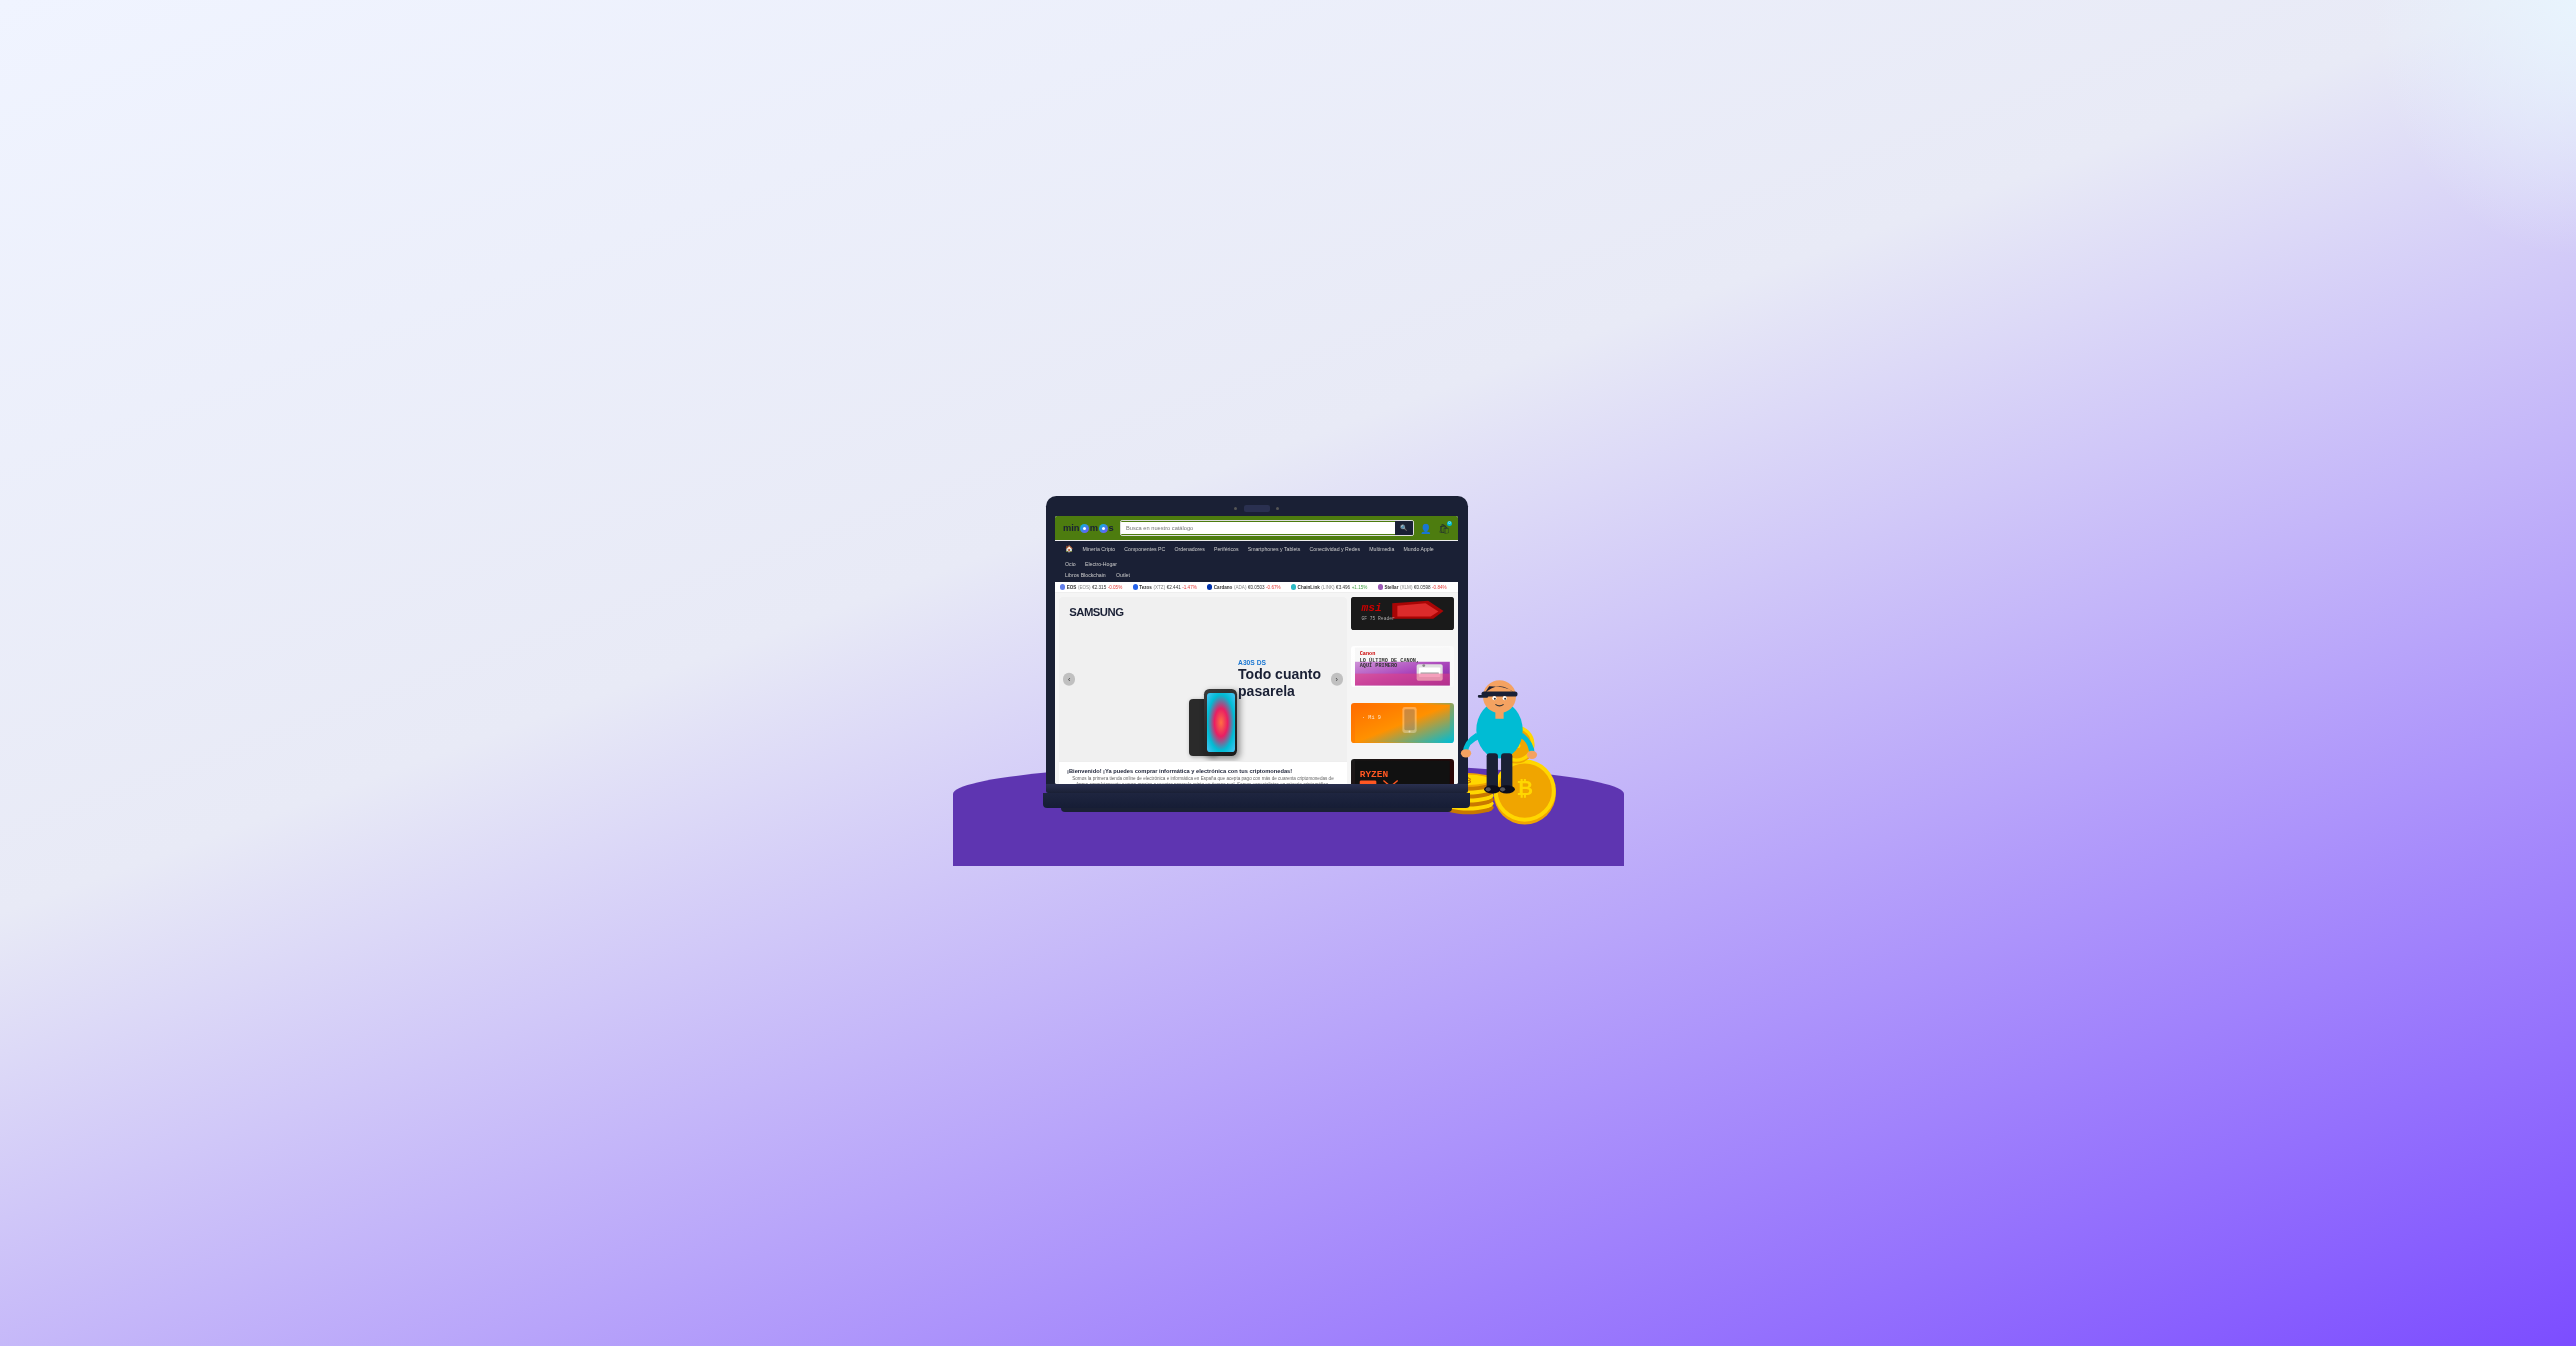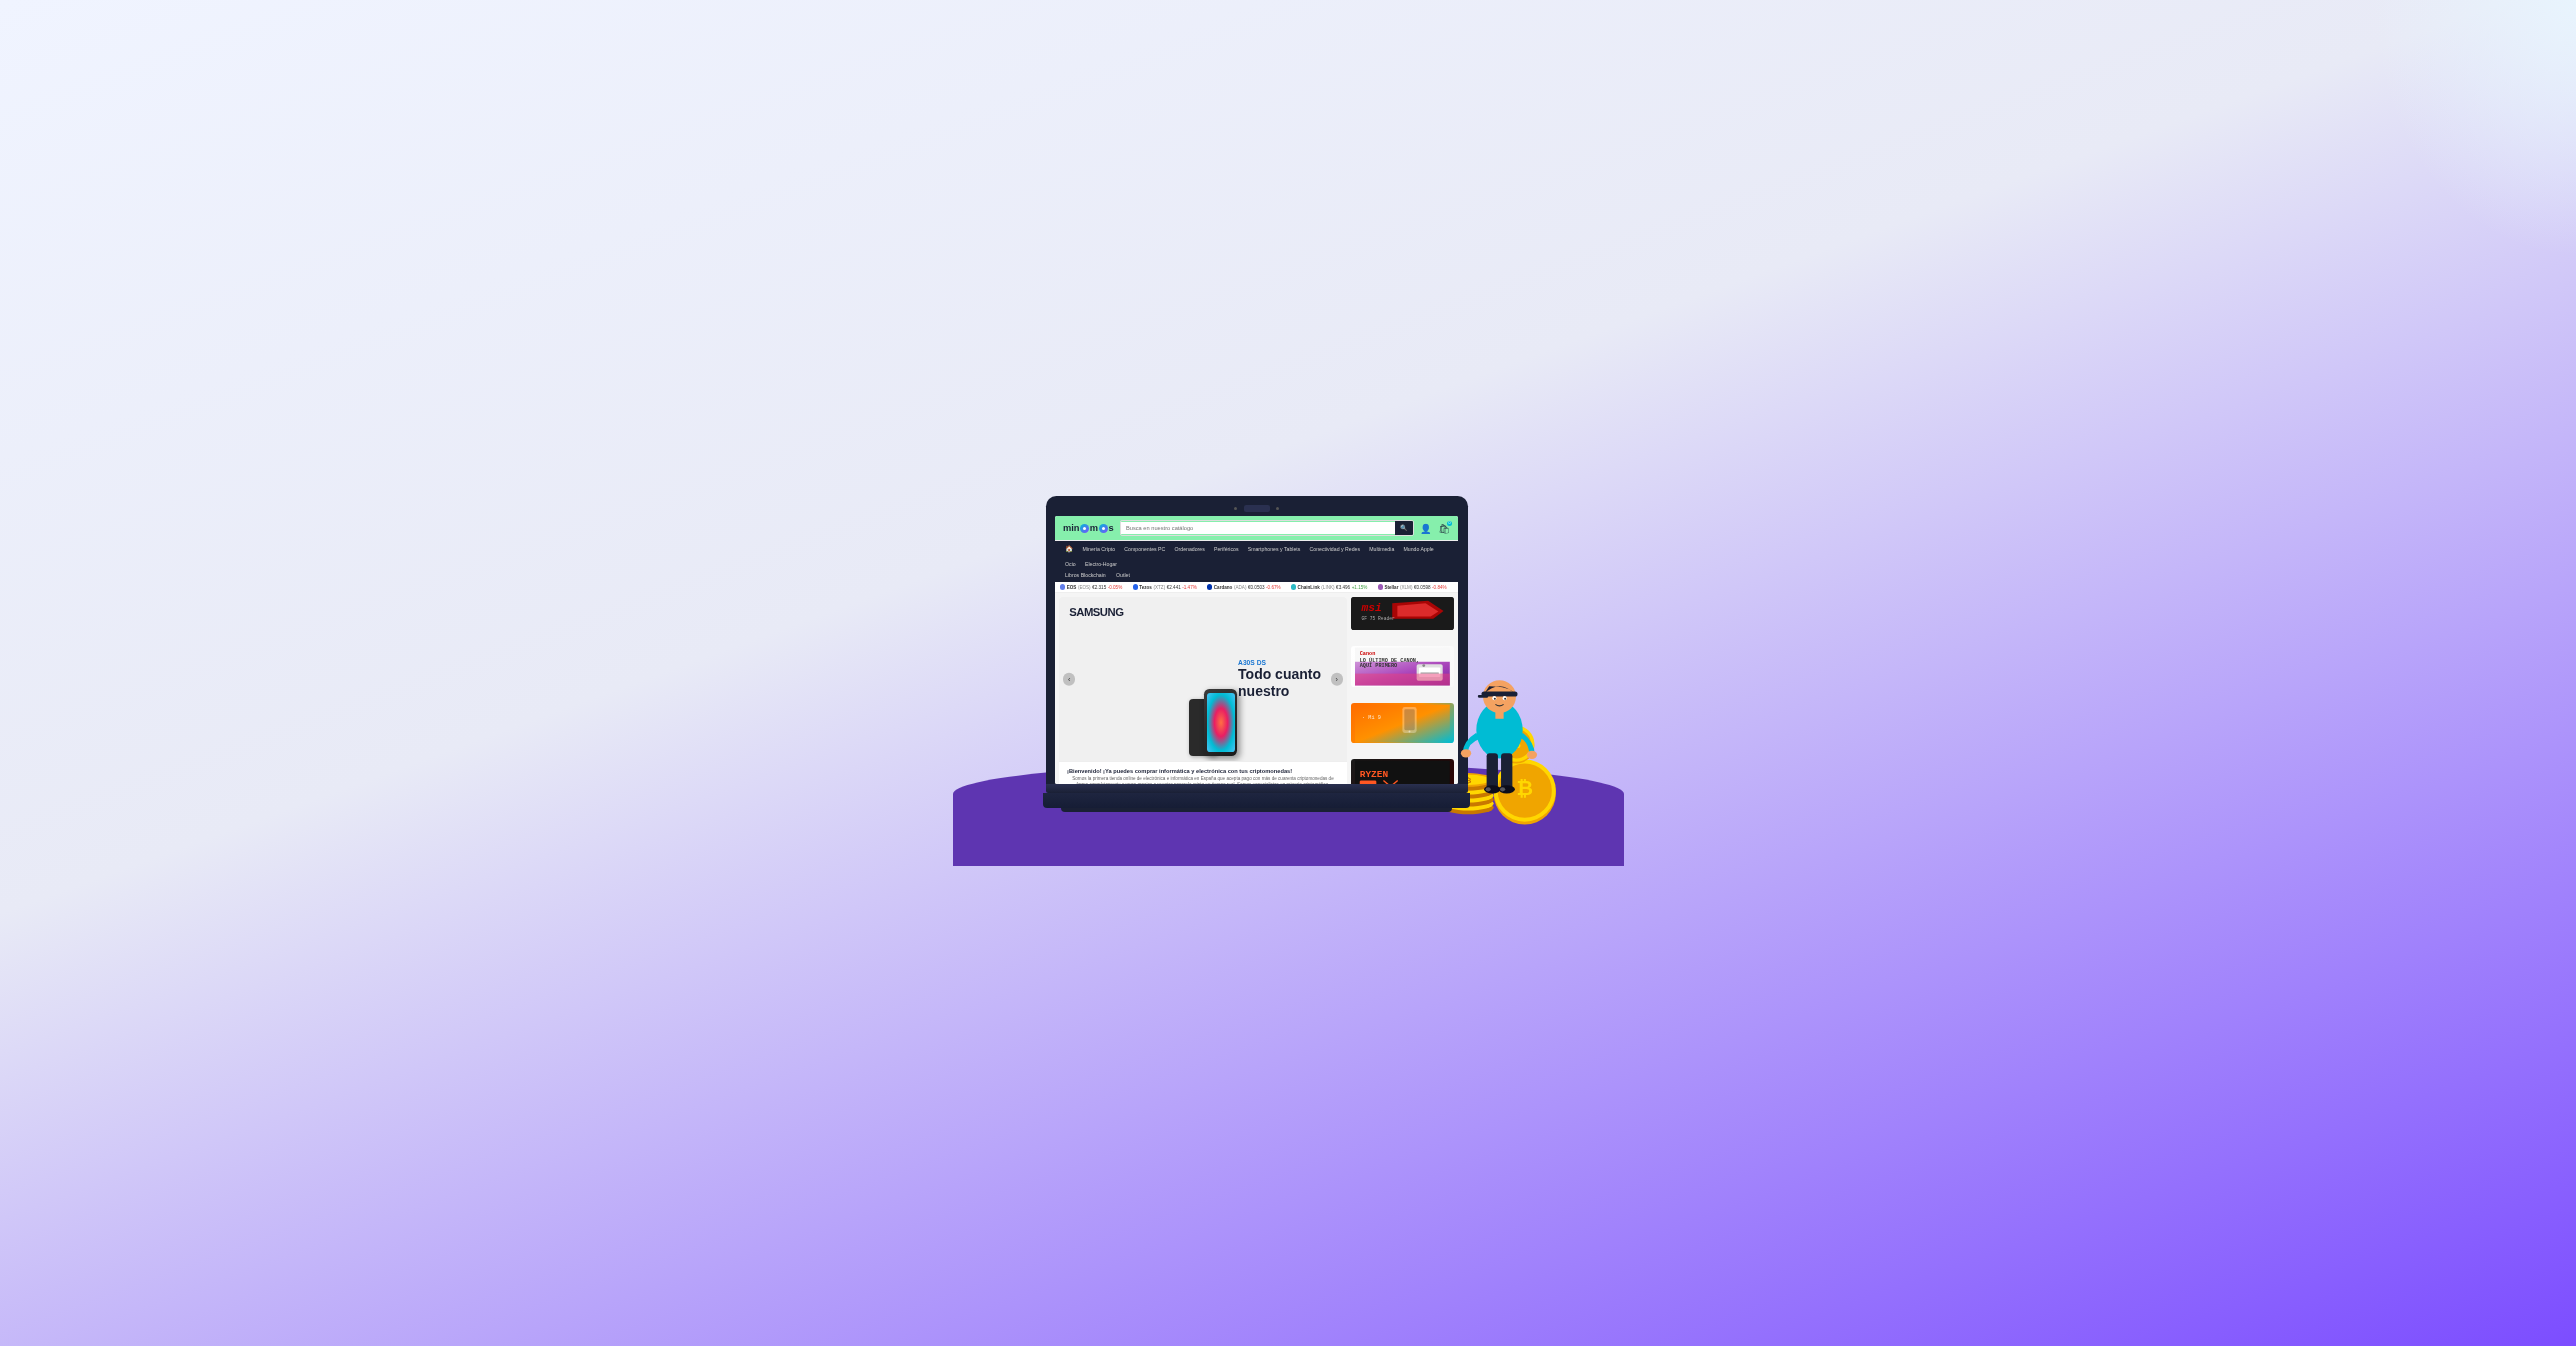--- a/index.html
+++ b/index.html
@@ -101,21 +101,21 @@
 
     
     .website {
       height: 100%;
       overflow: hidden;
       font-size: 5.7px;
     }
 
     
     .site-header {
-      background: #86efac;
+      background: #4d7c0f;
       padding: 4.1px 8.2px;
       display: flex;
       align-items: center;
       gap: 6.2px;
       border-bottom: 0.5px solid #eee;
     }
 
     .logo {
       font-size: 9.3px;
       font-weight: bold;
@@ -654,21 +654,21 @@
                   <div class="phone-back"></div>
                   <div class="phone-front">
                     <div class="phone-screen"></div>
                   </div>
                 </div>
 
                 <div class="hero-text">
                   <div class="hero-model">A30S DS</div>
                   <div class="hero-tagline">
                     <span>Todo cuanto</span><br>
-                    <span>nuestro</span>
+                    <span>pasarela</span>
                   </div>
                 </div>
 
                 <button class="slider-arrow slider-arrow-left">‹</button>
                 <button class="slider-arrow slider-arrow-right">›</button>
               </div>
 
               <div class="hero-welcome">
                 <div class="welcome-title">¡Bienvenido! ¡Ya puedes comprar informática y electrónica con tus criptomonedas!</div>
                 <div class="welcome-text">Somos la primera tienda online de electrónica e informática en España que acepta pago con más de cuarenta criptomonedas de forma completamente segura gracias a nuestra pasarela cripto en tiempo real. Somos especialistas en minería criptográfica. Encuentra las mejores marcas de electrónica, todo lo que necesitas para tu primer rig minero, o amplía tu granja con nosotros.</div>

